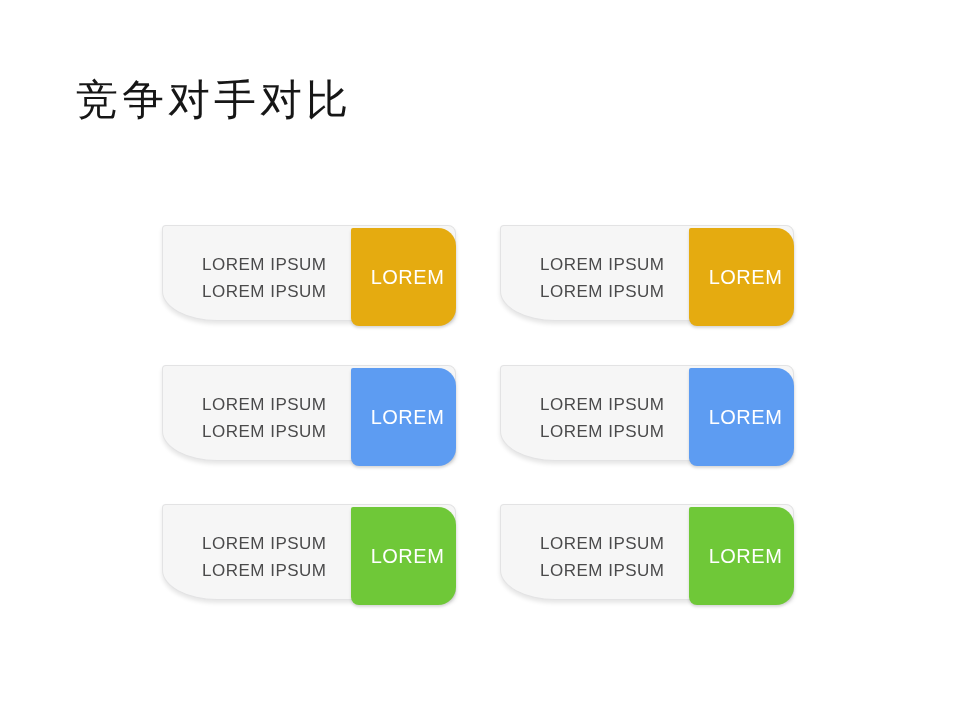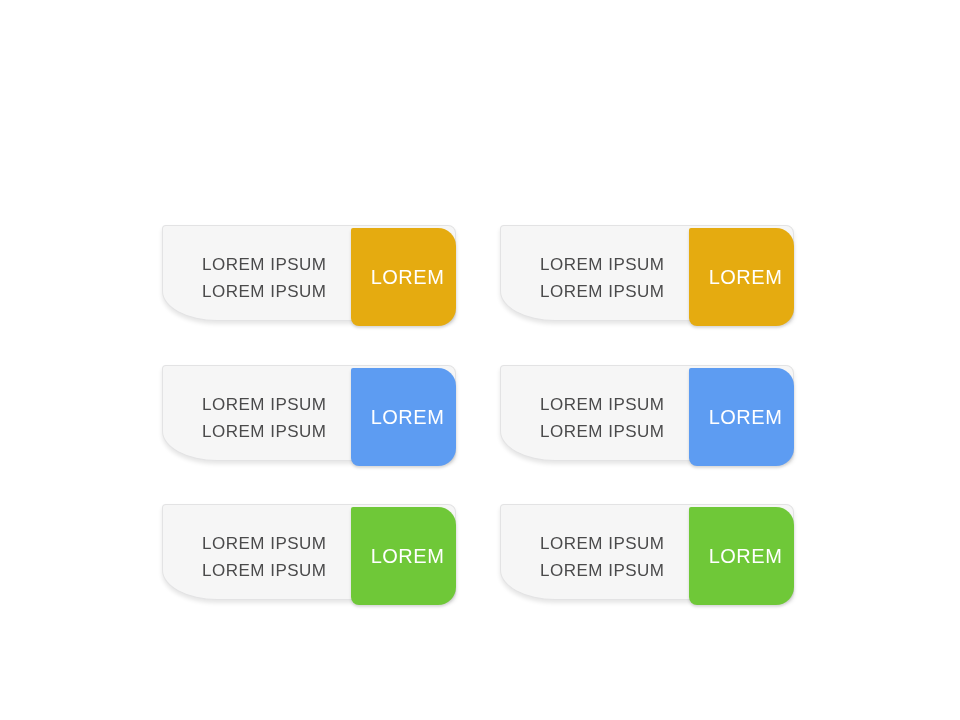--- a/index.html
+++ b/index.html
@@ -68,20 +68,21 @@
   .pos-2 { left:162px; top:365px; }
   .pos-3 { left:500px; top:365px; }
   .pos-4 { left:162px; top:504px; }
   .pos-5 { left:500px; top:504px; }
 </style>
 </head>
 <body>
 
 <div class="slide">
 
+  <div class="title">竞争对手对比</div>
 
   <div class="card pos-0">
     <div class="card-body"></div>
     <div class="card-text">
       <span>LOREM IPSUM</span>
       <span>LOREM IPSUM</span>
     </div>
     <div class="card-tab" style="background: rgb(229, 171, 16);">LOREM</div>
   </div>
 

